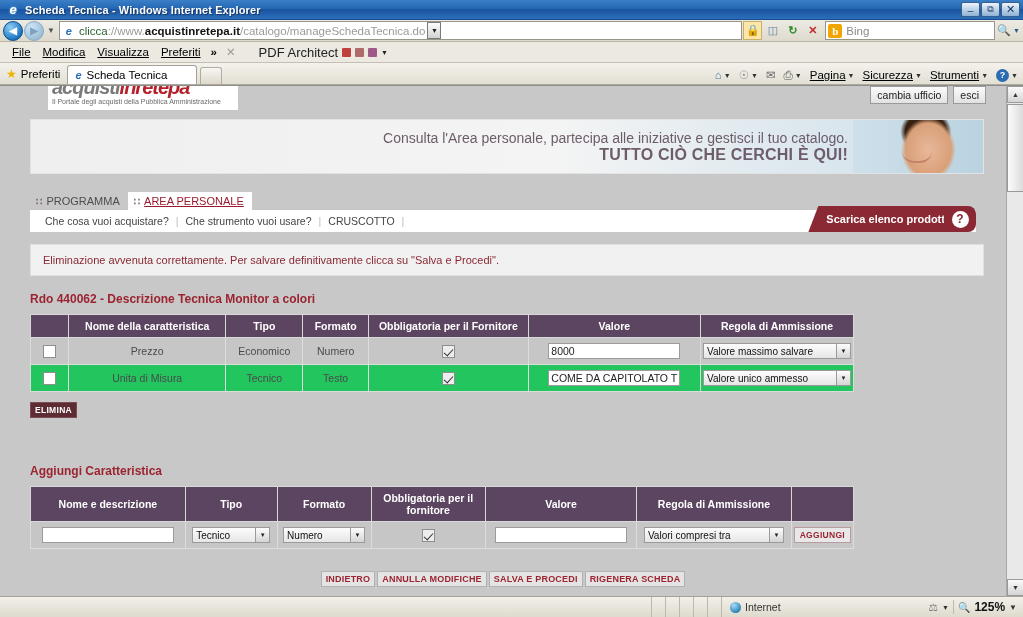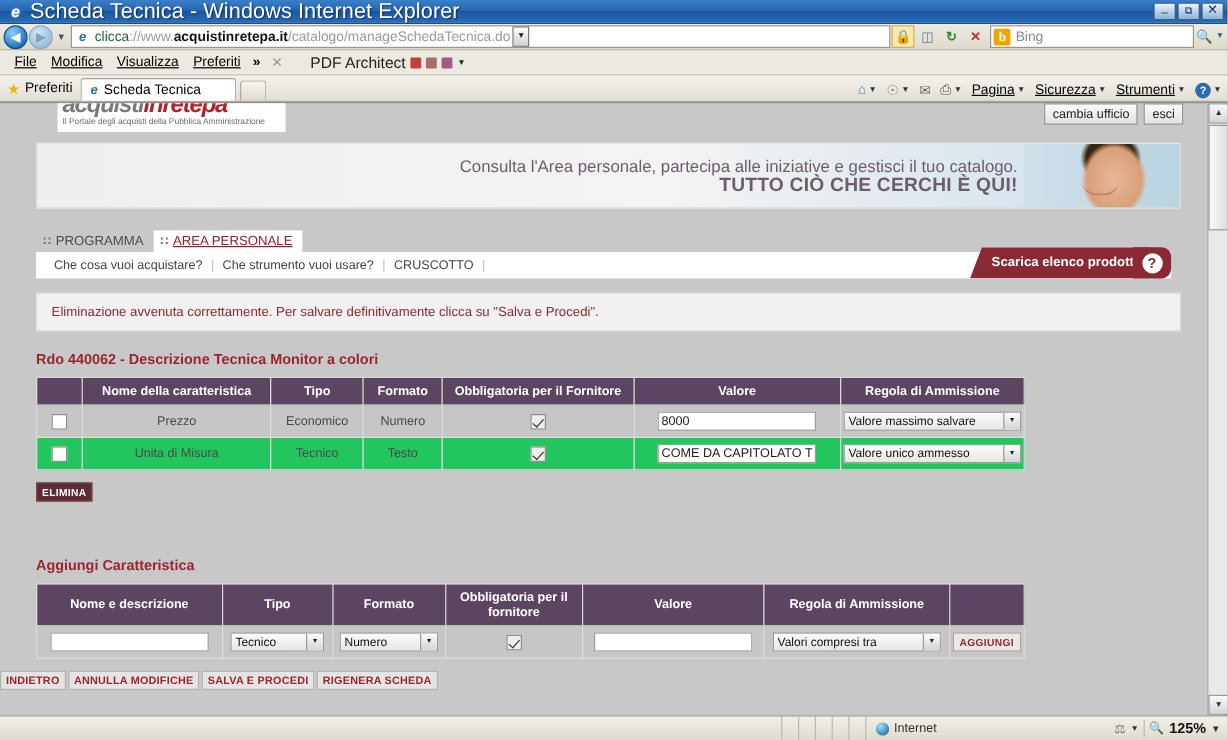--- a/index.html
+++ b/index.html
@@ -22,21 +22,21 @@
     border-bottom: 1px solid #1a4d8f;
     position: relative;
   }
   .titlebar .ie-ico {
     width: 16px; height: 15px; margin: 0 4px 0 5px;
     display: flex; align-items: center; justify-content: center;
     font-weight: bold; font-style: italic; color: #ffffff; font-size: 13px;
     text-shadow: 0 0 2px #8ecbff;
   }
   .titlebar .title {
-    font-size: 18px; font-weight: normal; letter-spacing: .1px;
+    font-size: 11px; font-weight: bold; letter-spacing: .1px;
     text-shadow: 1px 1px 1px rgba(0,0,0,.45);
     white-space: nowrap;
   }
   .winbtns { position: absolute; right: 3px; top: 2px; display: flex; gap: 1px; }
   .winbtn {
     width: 19px; height: 15px;
     background: linear-gradient(to bottom,#eef4fb 0%, #bcd2e8 50%, #8fb2d4 100%);
     border: 1px solid #365f8c; border-radius: 2px;
     display: flex; align-items: center; justify-content: center;
     font-size: 10px; color: #12325c; line-height: 1;
@@ -255,21 +255,21 @@
   }
   .darkbtn {
     display:inline-block; background:#5c2b33; color:#fff; font-size:8.5px; font-weight:bold;
     padding: 2px 4px; border:1px solid #7c4a50; letter-spacing:.3px;
   }
   .aggbtn {
     display:inline-block; background:#e8e8e8; color:#9b2430; font-size:8.5px; font-weight:bold;
     padding: 2px 5px; border:1px solid #b99aa0; letter-spacing:.3px;
   }
   .elimina-wrap { margin: 10px 0 0 30px; }
-  .footbtns { display:flex; justify-content:flex-start; gap:2px; margin-top: 10px; }
+  .footbtns { display:flex; justify-content:center; gap:2px; margin-top: 22px; }
   .footbtn {
     background:#e4e4e4; color:#9b2430; font-size: 9px; font-weight:bold;
     padding: 2px 4px; border:1px solid #b2b2b2; letter-spacing:.2px;
   }
 
   
   .vscroll {
     position:absolute; right:0; top:0; width:17px; bottom:0;
     background:#e9e9e9; border-left:1px solid #a8a8a8;
   }

